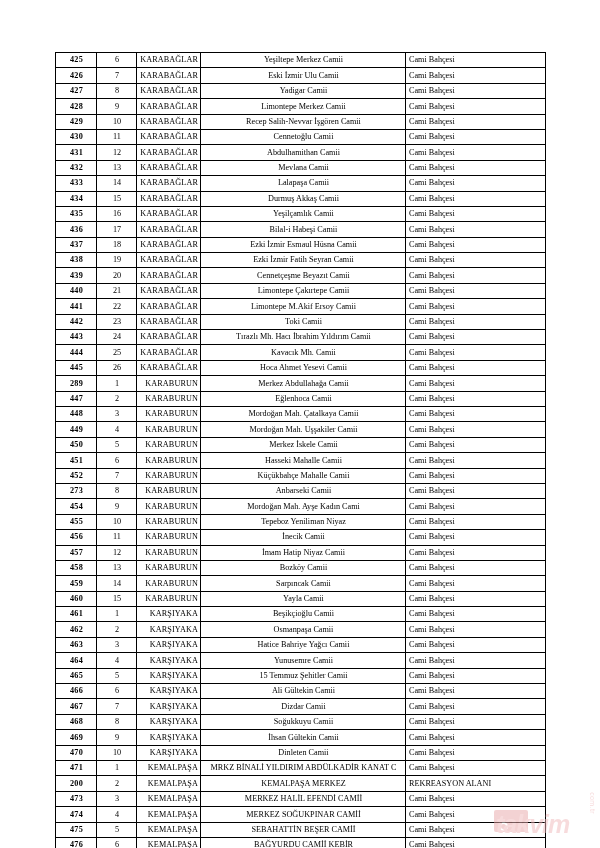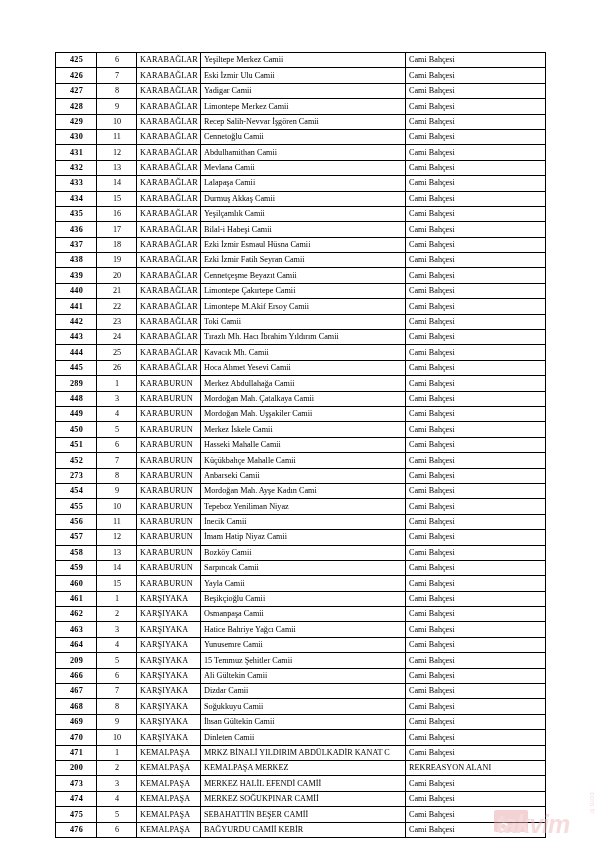--- a/index.html
+++ b/index.html
@@ -50,25 +50,25 @@
 
   td.seq {
     text-align: center;
     font-weight: bold;
     letter-spacing: 0.2px;
   }
   td.no {
     text-align: center;
   }
   td.dist {
-    text-align: left;
+    text-align: right;
     letter-spacing: 0.1px;
   }
   td.name {
-    text-align: left;
+    text-align: center;
   }
   td.place {
     text-align: left;
   }
 
   td.tall {
     height: 26px;
     white-space: normal;
     line-height: 1.22;
   }
@@ -288,20 +288,27 @@
           <td class="place">Cami Bahçesi</td>
         </tr>
         <tr>
           <td class="seq">289</td>
           <td class="no">1</td>
           <td class="dist">KARABURUN</td>
           <td class="name">Merkez Abdullahağa Camii</td>
           <td class="place">Cami Bahçesi</td>
         </tr>
         <tr>
+          <td class="seq">447</td>
+          <td class="no">2</td>
+          <td class="dist">KARABURUN</td>
+          <td class="name">Eğlenhoca Camii</td>
+          <td class="place">Cami Bahçesi</td>
+        </tr>
+        <tr>
           <td class="seq">448</td>
           <td class="no">3</td>
           <td class="dist">KARABURUN</td>
           <td class="name">Mordoğan Mah. Çatalkaya Camii</td>
           <td class="place">Cami Bahçesi</td>
         </tr>
         <tr>
           <td class="seq">449</td>
           <td class="no">4</td>
           <td class="dist">KARABURUN</td>
@@ -407,21 +414,21 @@
           <td class="place">Cami Bahçesi</td>
         </tr>
         <tr>
           <td class="seq">464</td>
           <td class="no">4</td>
           <td class="dist">KARŞIYAKA</td>
           <td class="name">Yunusemre Camii</td>
           <td class="place">Cami Bahçesi</td>
         </tr>
         <tr>
-          <td class="seq">209</td>
+          <td class="seq">465</td>
           <td class="no">5</td>
           <td class="dist">KARŞIYAKA</td>
           <td class="name">15 Temmuz Şehitler Camii</td>
           <td class="place">Cami Bahçesi</td>
         </tr>
         <tr>
           <td class="seq">466</td>
           <td class="no">6</td>
           <td class="dist">KARŞIYAKA</td>
           <td class="name">Ali Gültekin Camii</td>

